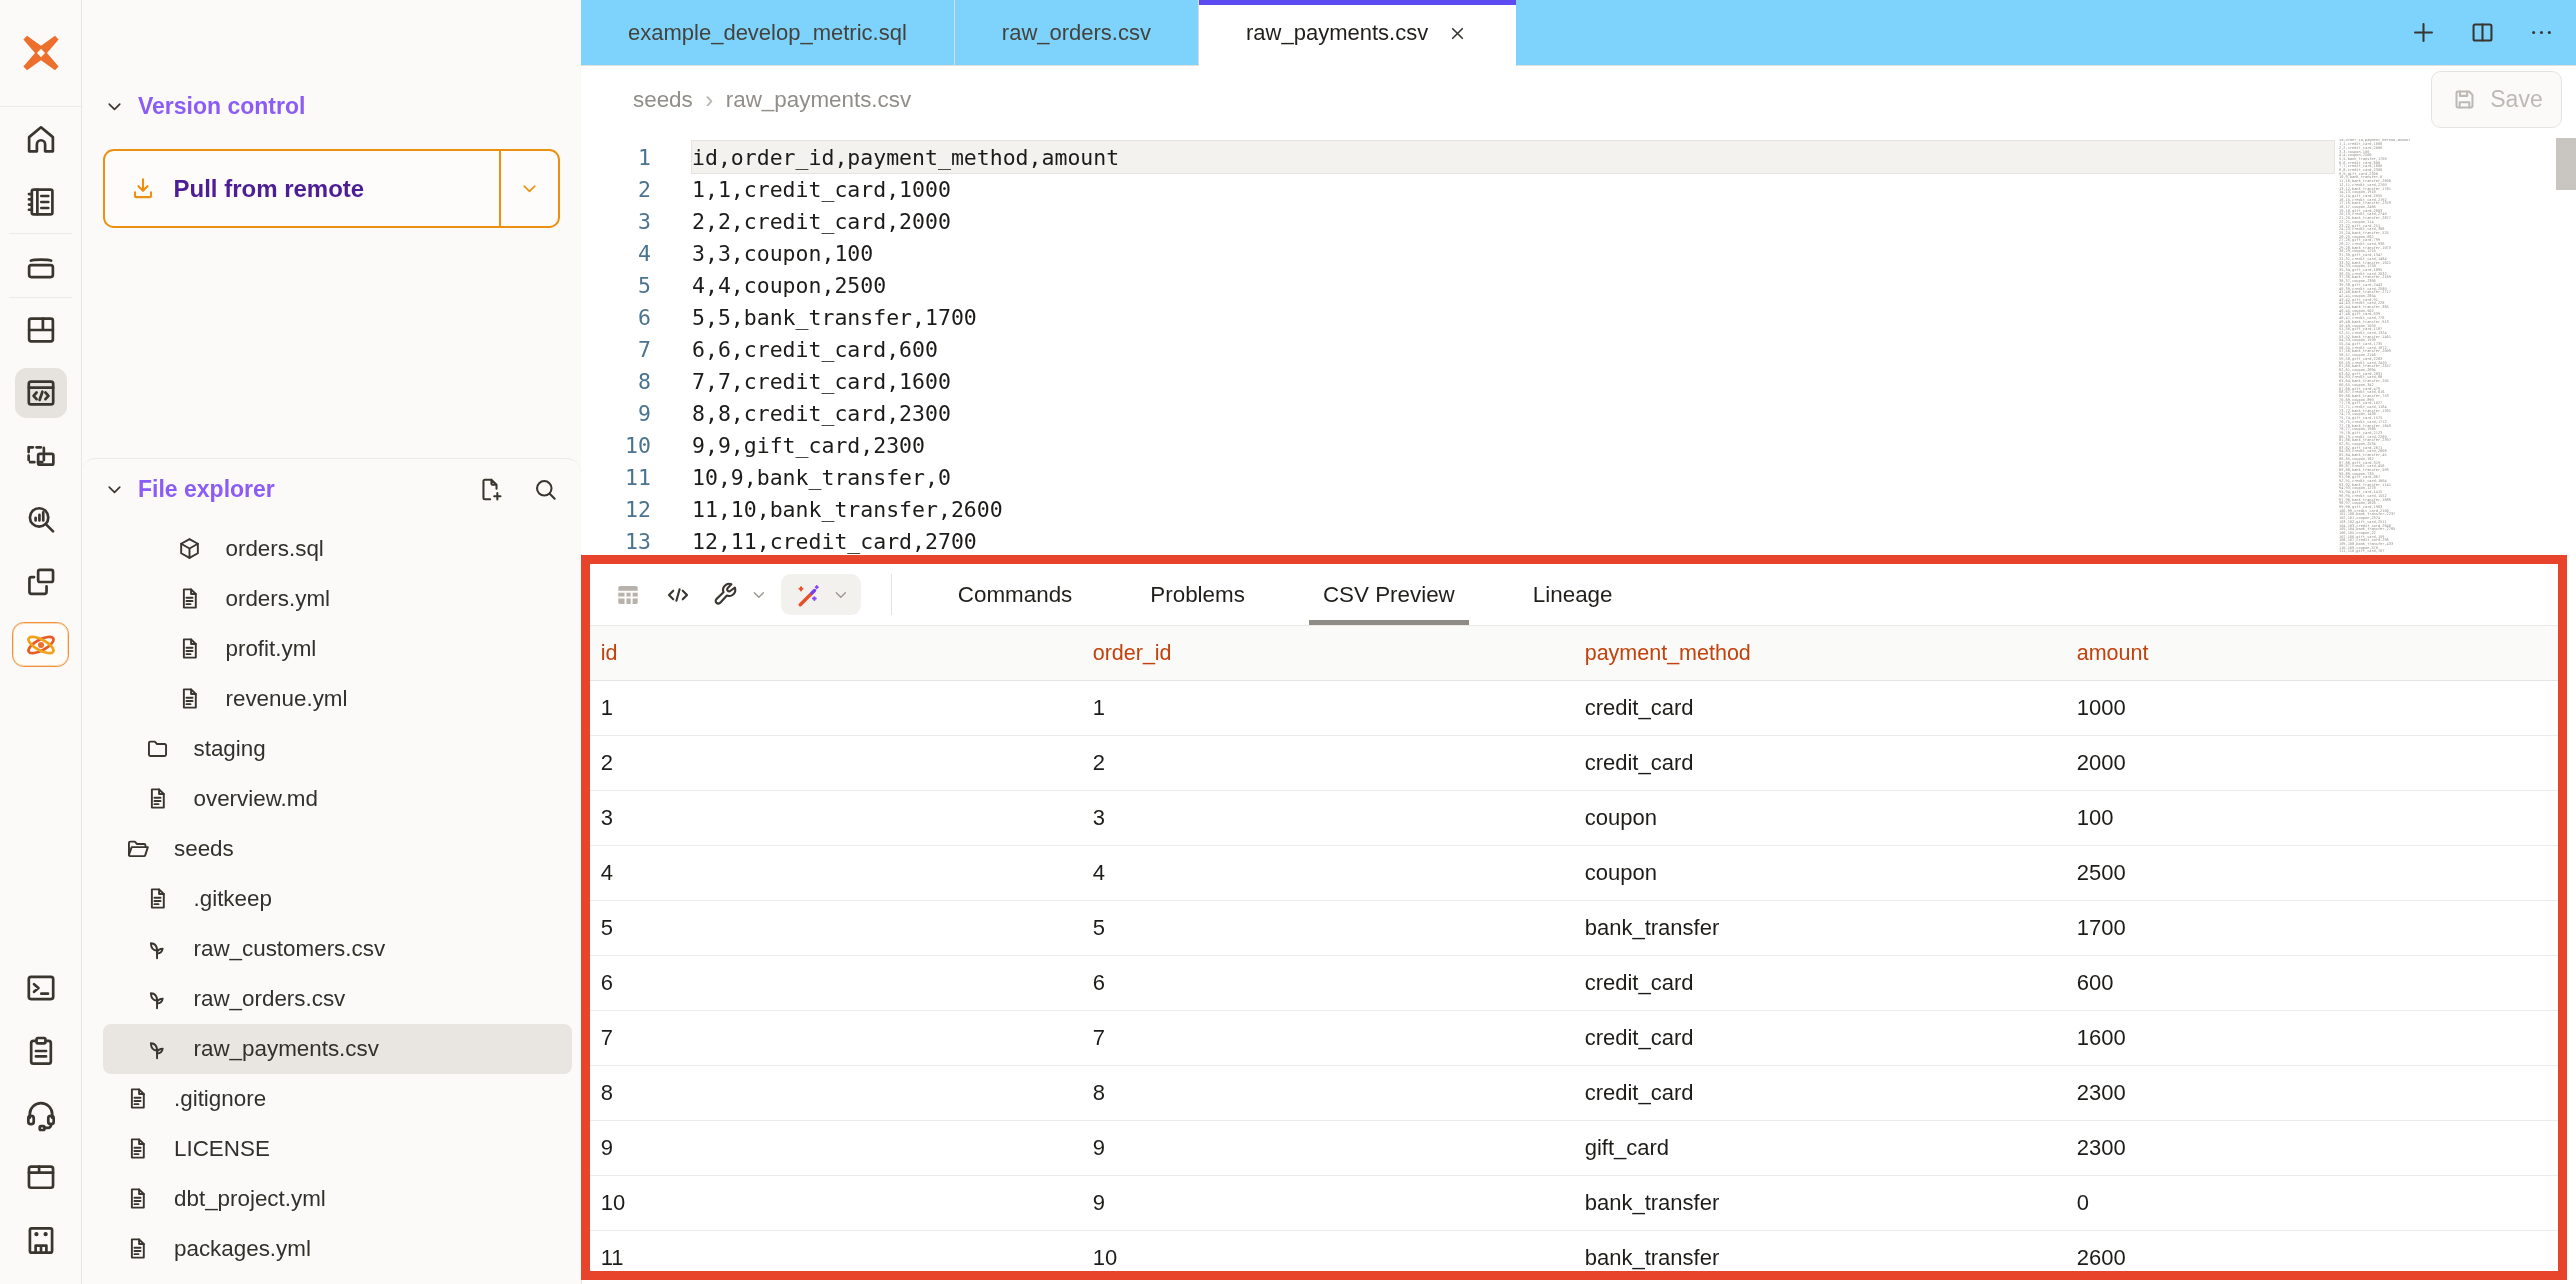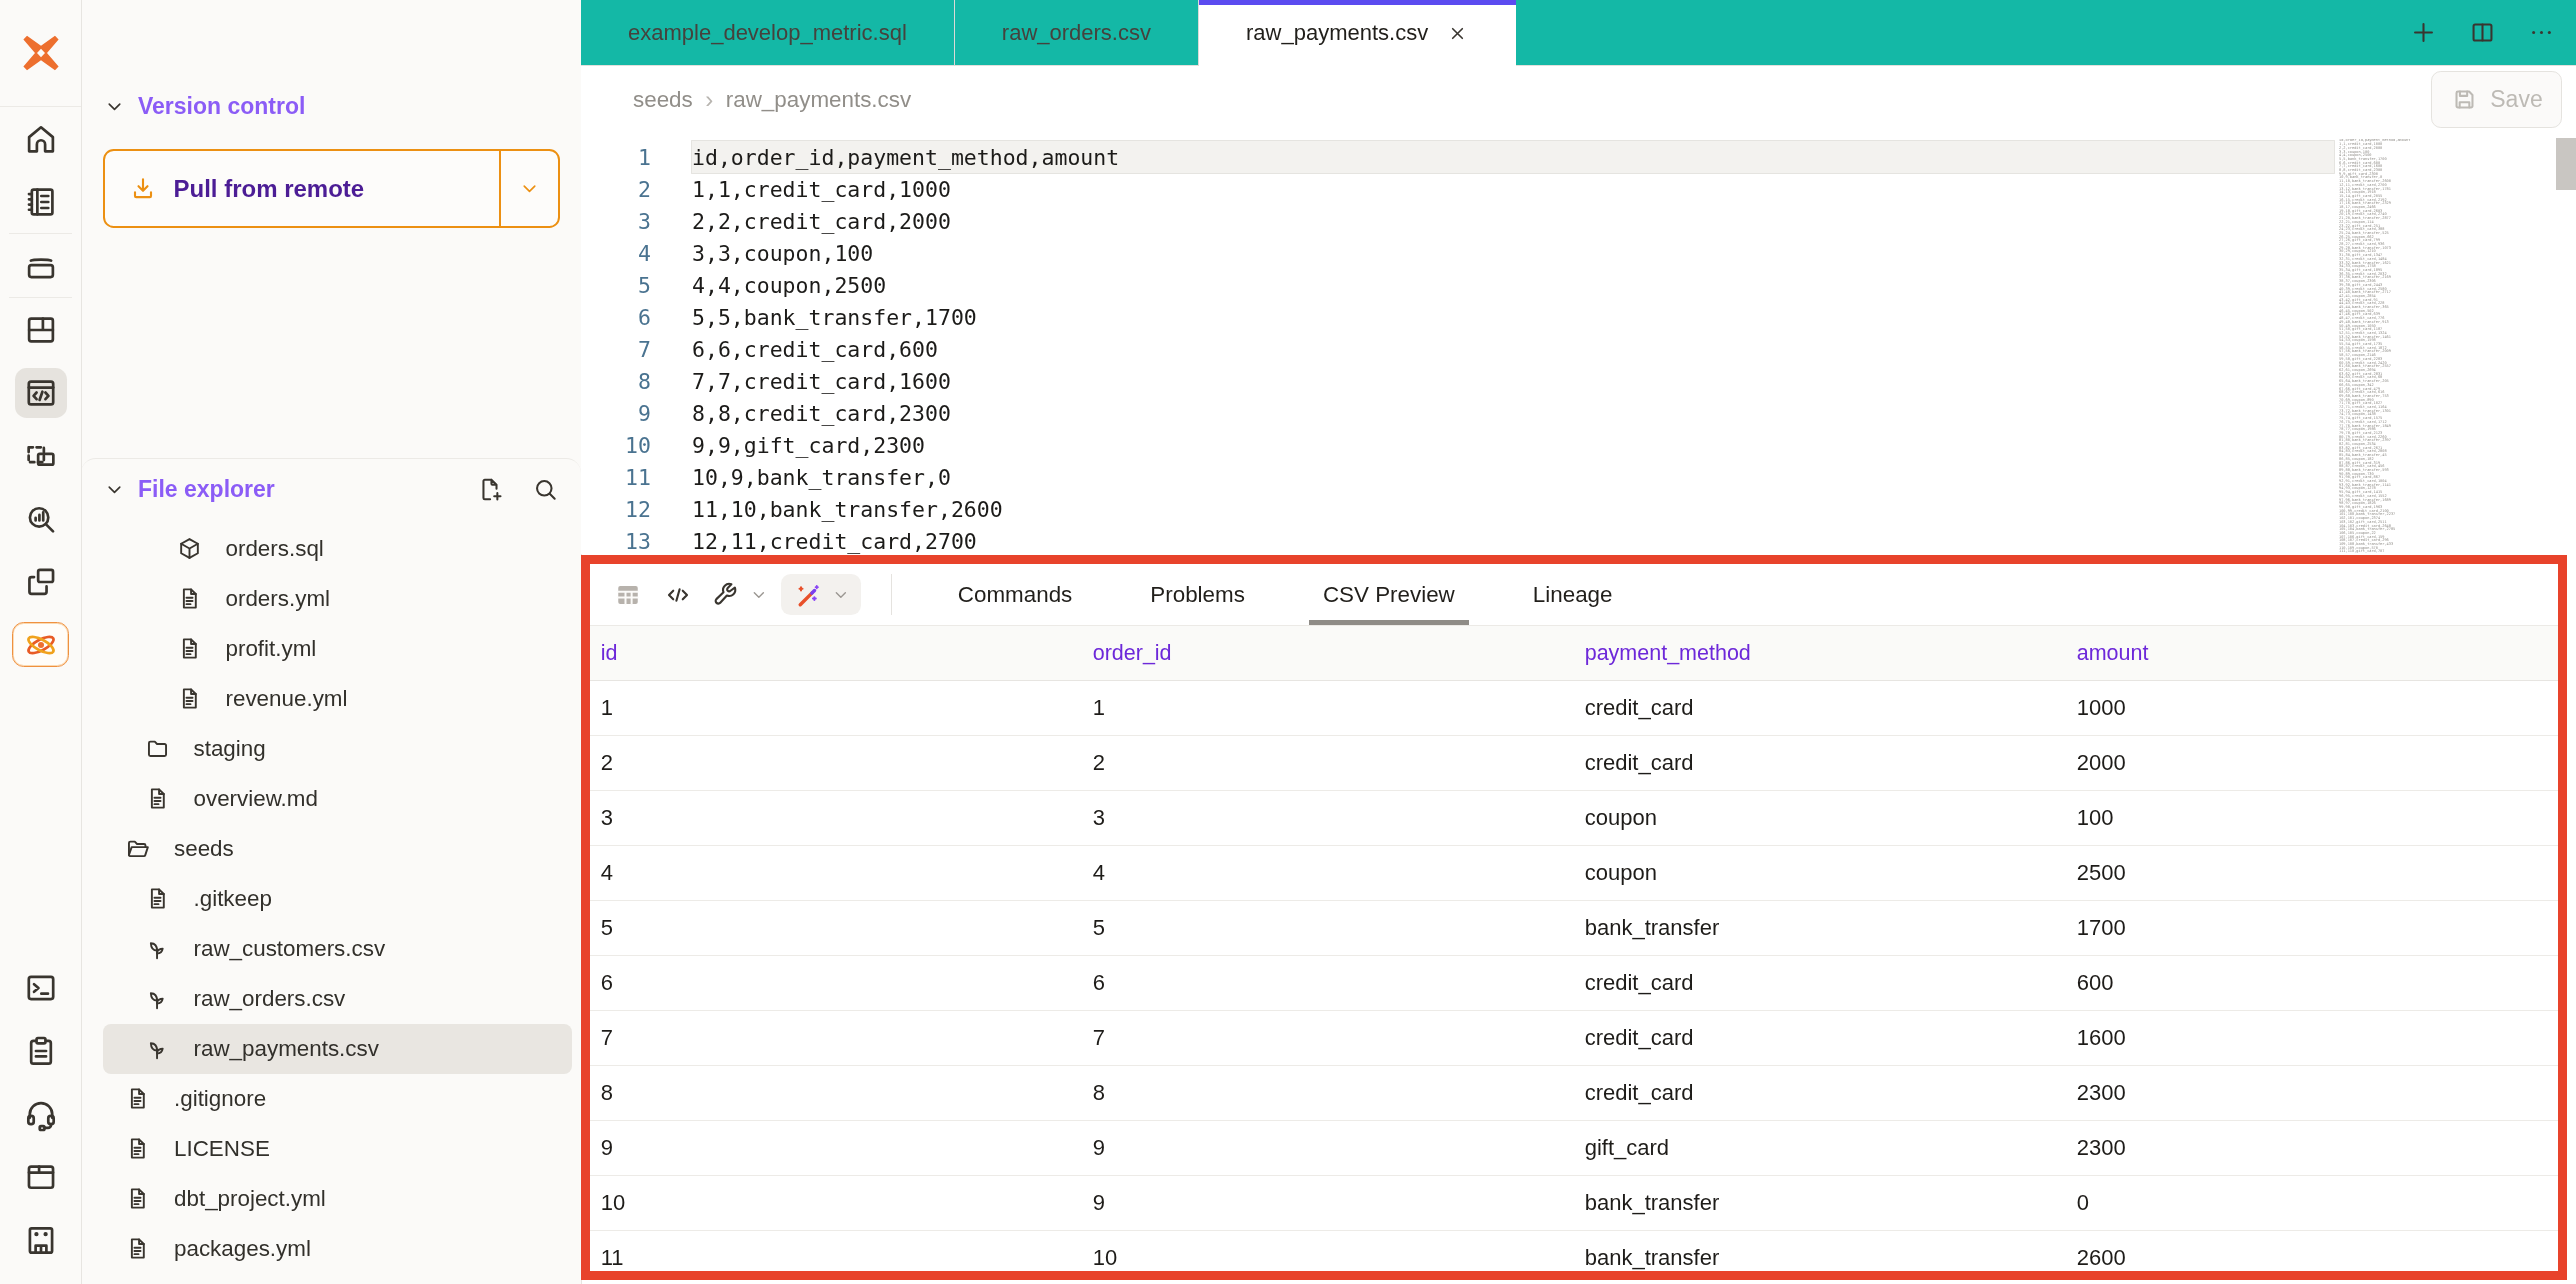--- a/index.html
+++ b/index.html
@@ -44,21 +44,21 @@
   .fx-actions span{cursor:pointer;display:flex;}
   .tree{margin-top:19.7px;}
   .file-row{height:50px;display:flex;align-items:center;gap:23px;font-size:22.4px;color:#32302b;
         margin:0 9px 0 21.5px;border-radius:8px;cursor:pointer;box-sizing:border-box;}
   .file-row.lvl1{padding-left:21.5px;}
   .file-row.lvl2{padding-left:41px;}
   .file-row.lvl3{padding-left:73px;}
   .file-row.selected{background:#e9e6e1;}
   
   .main{position:absolute;left:581px;top:0;width:1995px;height:100%;}
-  .tabbar{position:absolute;left:0;top:0;width:100%;height:66px;background:#14b8a6;
+  .tabbar{position:absolute;left:0;top:0;width:100%;height:66px;background:#7dd3fc;
         border-bottom:0.9px solid #e2e0dc;display:flex;box-sizing:border-box;}
   .etab{height:66px;display:flex;align-items:center;gap:18px;padding:0 47px;font-size:22px;color:#45423d;
         border-right:0.9px solid #dcdad6;position:relative;cursor:pointer;white-space:nowrap;}
   .etab.active{background:#ffffff;color:#211f1b;border-right:none;}
   .etab.active::before{content:"";position:absolute;left:0;top:0;width:100%;height:5.4px;background:#5b4bf0;}
   .tabbar-actions{margin-left:auto;display:flex;align-items:center;gap:30px;padding-right:19.7px;}
   .tabbar-actions span{cursor:pointer;display:flex;}
   .crumbbar{position:absolute;left:0;top:66px;width:100%;height:68px;background:#fff;}
   .crumb{position:absolute;left:52px;top:0;height:68px;display:flex;align-items:center;gap:12.5px;
         font-size:22.4px;color:#918e89;}
@@ -83,21 +83,21 @@
   .ptoolbar{height:61px;display:flex;align-items:center;padding-left:12.5px;border-bottom:0.9px solid #eceae6;}
   .tool-btn{display:flex;align-items:center;justify-content:center;width:50px;height:50px;cursor:pointer;}
   .tool-group{display:flex;align-items:center;cursor:pointer;margin-left:7.2px;}
   .tool-group.pill{background:#f3f1ee;border-radius:9.8px;padding:5.4px 10.7px;margin-left:12.5px;}
   .tool-sep{width:0.9px;height:41px;background:#e5e3df;margin:0 27px 0 30px;}
   .ptab{height:61px;display:flex;align-items:center;padding:0 39px;font-size:22.4px;color:#211f1b;
       position:relative;cursor:pointer;}
   .ptab.active::after{content:"";position:absolute;left:25px;right:25px;bottom:0;height:5.4px;background:#8f8c87;}
   .grid-head{height:54px;background:#fafaf8;border-bottom:0.9px solid #e7e5e1;display:grid;
       grid-template-columns:repeat(4,1fr);align-items:center;}
-  .grid-head div{font-size:21.5px;color:#6d28d9;padding-left:10.7px;}
+  .grid-head div{font-size:21.5px;color:#c2410c;padding-left:10.7px;}
   .grid-row{height:54px;border-bottom:0.9px solid #edebe7;display:grid;grid-template-columns:repeat(4,1fr);
       align-items:center;}
   .grid-row div{font-size:22px;color:#1e1c19;padding-left:10.7px;}
   svg{flex:none;}
 </style>
 </head>
 <body>
 
 <div id="app">
 

